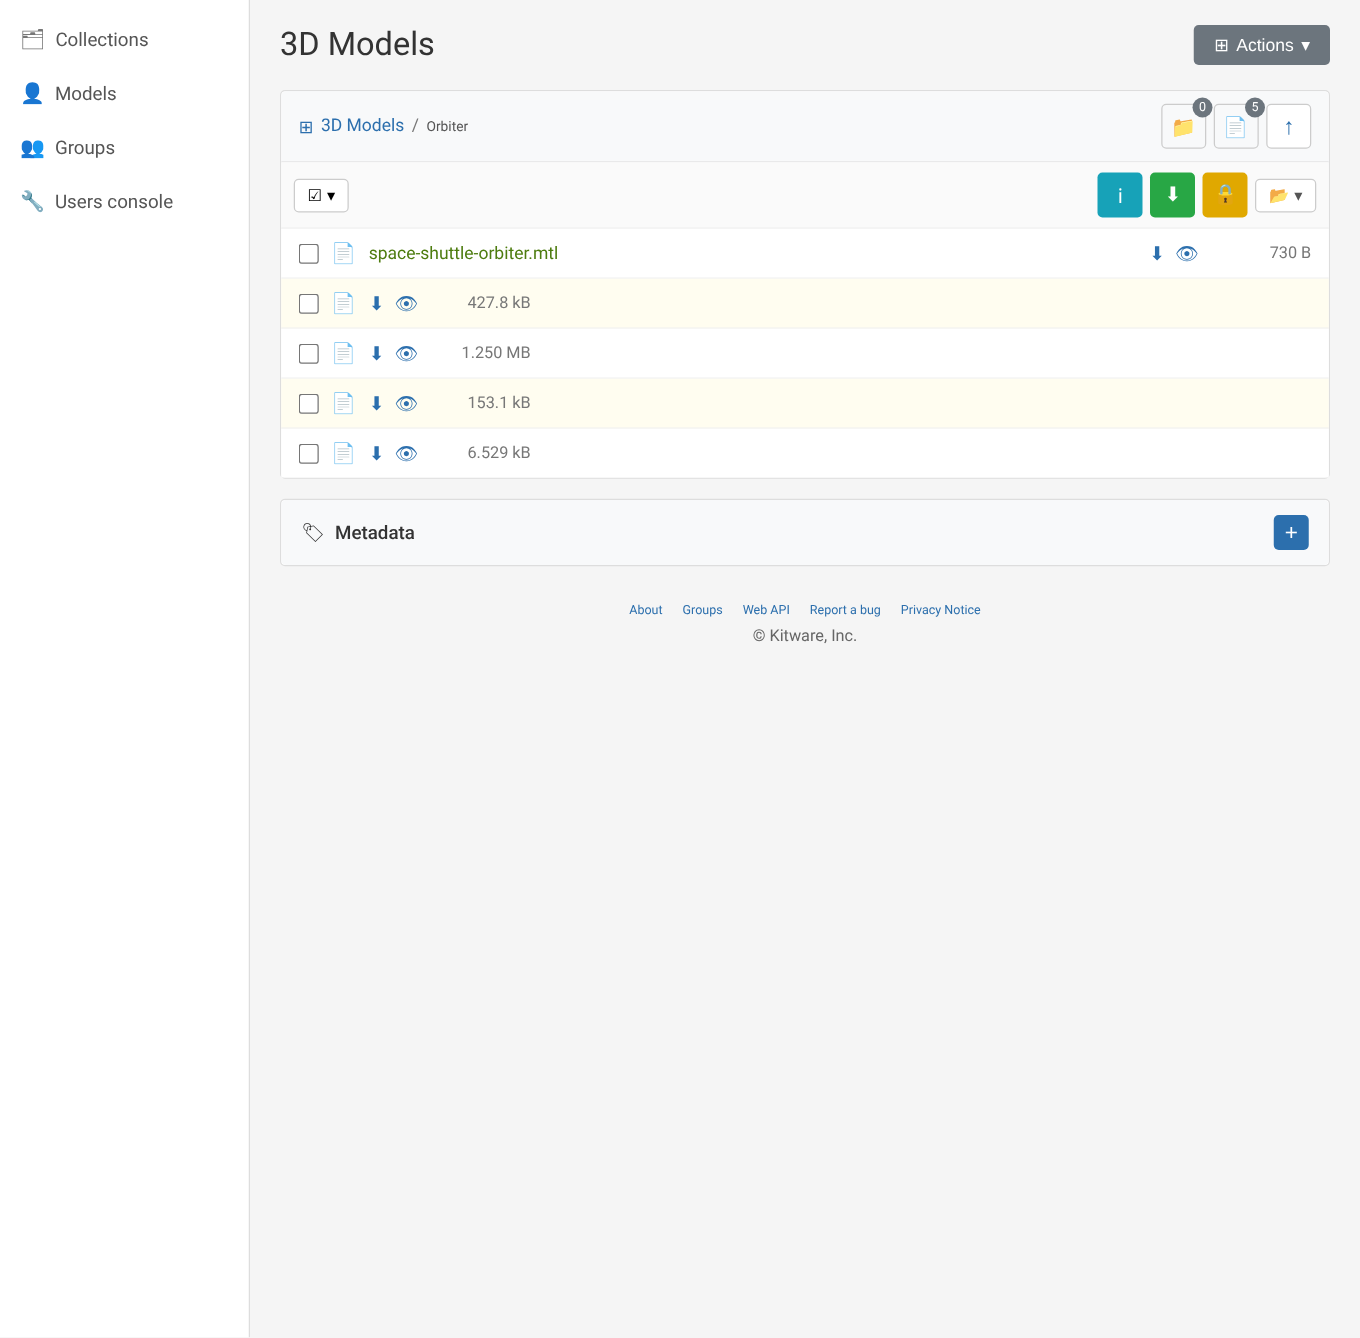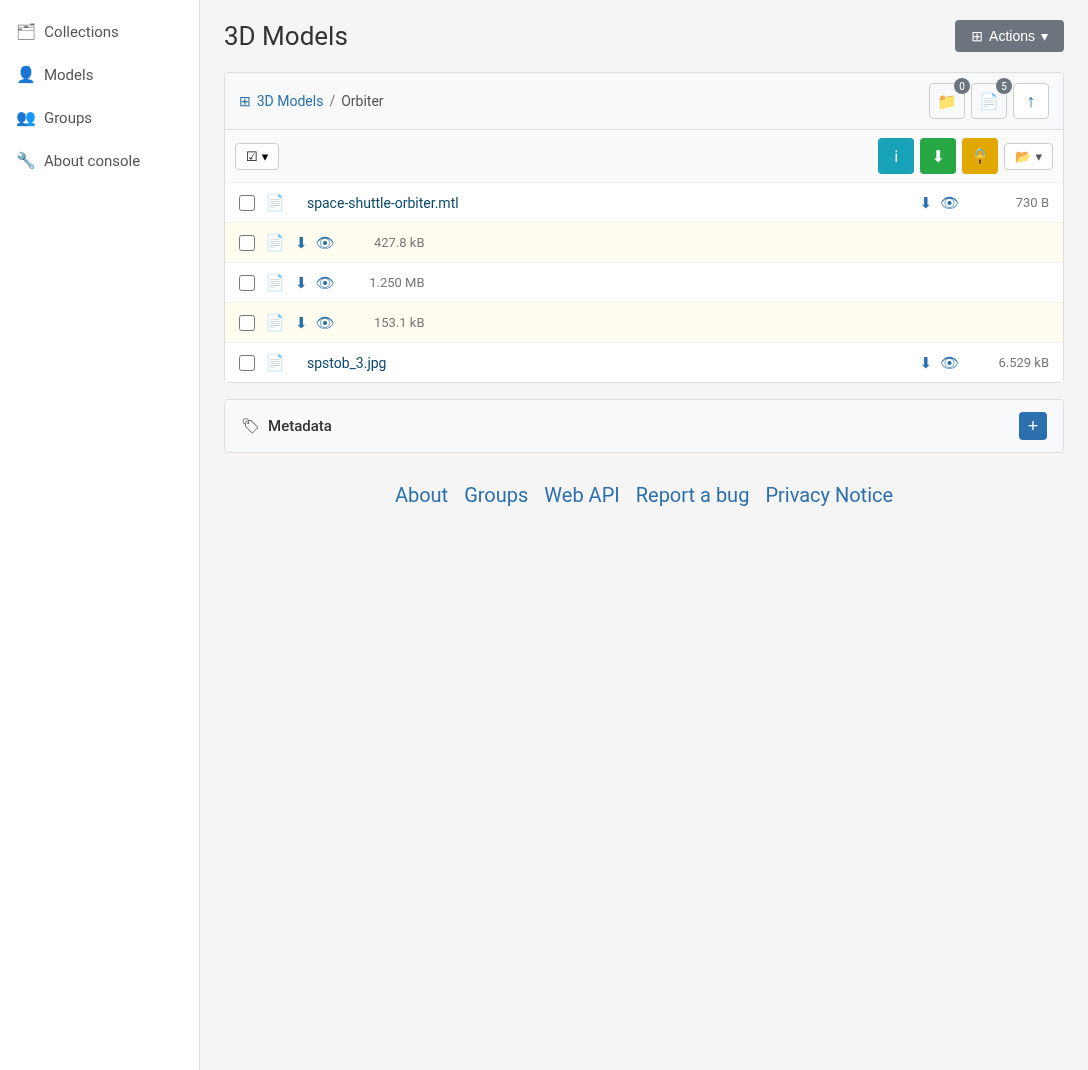--- a/index.html
+++ b/index.html
@@ -92,21 +92,21 @@
     .breadcrumb-link {
       color: #2c6fad;
       cursor: pointer;
       text-decoration: none;
       display: flex;
       align-items: center;
       gap: 4px;
       font-size: 14px;
     }
     .breadcrumb-sep { color: #777; }
-    .breadcrumb-current { color: #555; font-size: 14px; }
+    .breadcrumb-current { color: #555; font-size: 11px; }
     .breadcrumb-actions {
       display: flex;
       align-items: center;
       gap: 6px;
     }
     .icon-btn {
       position: relative;
       display: flex;
       align-items: center;
       justify-content: center;
@@ -203,24 +203,23 @@
       border-bottom: 1px solid #f0f0f0;
       gap: 10px;
     }
     .file-row:last-child { border-bottom: none; }
     .file-row:nth-child(even) { background: #fffdf0; }
     .file-row:nth-child(odd) { background: #fff; }
     .file-checkbox { width: 16px; height: 16px; cursor: pointer; flex-shrink: 0; }
     .file-icon { color: #2c6fad; font-size: 16px; flex-shrink: 0; }
     .file-name {
       flex: 1;
-      color: #0c4a6e;
+      color: #4d7c0f;
       cursor: pointer;
       text-decoration: none;
-      margin-left: 12px;
     }
     .file-actions {
       display: flex;
       align-items: center;
       gap: 8px;
     }
     .file-action-icon {
       color: #2c6fad;
       cursor: pointer;
       font-size: 15px;
@@ -276,21 +275,21 @@
       display: flex;
       justify-content: center;
       gap: 16px;
       margin-bottom: 8px;
       flex-wrap: wrap;
     }
     .footer-link {
       color: #2c6fad;
       cursor: pointer;
       text-decoration: none;
-      font-size: 20px;
+      font-size: 10px;
     }
     .footer-copy {
       font-size: 13px;
       color: #666;
     }
   </style>
 </head>
 <body>
 
 <div class="layout">
@@ -305,21 +304,21 @@
         <div class="sidebar-item">
     <span class="icon">👤</span>
     <span class="label">Models</span>
   </div>
         <div class="sidebar-item">
     <span class="icon">👥</span>
     <span class="label">Groups</span>
   </div>
         <div class="sidebar-item">
     <span class="icon">🔧</span>
-    <span class="label">About console</span>
+    <span class="label">Users console</span>
   </div>
       </div>
   </nav>
 
   <main class="main">
 
     <div class="page-header">
       <h1 class="page-title">3D Models</h1>
       <button class="actions-btn">
         <span>⊞</span>
@@ -412,21 +411,20 @@
     <span class="file-icon">📄</span>
     <div class="file-actions">
       <span class="file-action-icon">⬇</span>
       <span class="file-action-icon">👁</span>
     </div>
     <span class="file-size">153.1 kB</span>
   </div>
           <div class="file-row" style="background: rgb(255, 255, 255);">
     <input type="checkbox" class="file-checkbox" style="">
     <span class="file-icon">📄</span>
-    <a class="file-name">spstob_3.jpg</a>
     <div class="file-actions">
       <span class="file-action-icon">⬇</span>
       <span class="file-action-icon">👁</span>
     </div>
     <span class="file-size">6.529 kB</span>
   </div>
         </div>
     </div>
 
     <div class="metadata-section">
@@ -442,15 +440,16 @@
     </div>
 
     <footer class="footer">
       <div class="footer-links" id="footer-links">
           <a class="footer-link">About</a>
           <a class="footer-link">Groups</a>
           <a class="footer-link">Web API</a>
           <a class="footer-link">Report a bug</a>
           <a class="footer-link">Privacy Notice</a>
         </div>
+      <div class="footer-copy">© Kitware, Inc.</div>
     </footer>
   </main>
 </div>
 
 </body></html>

